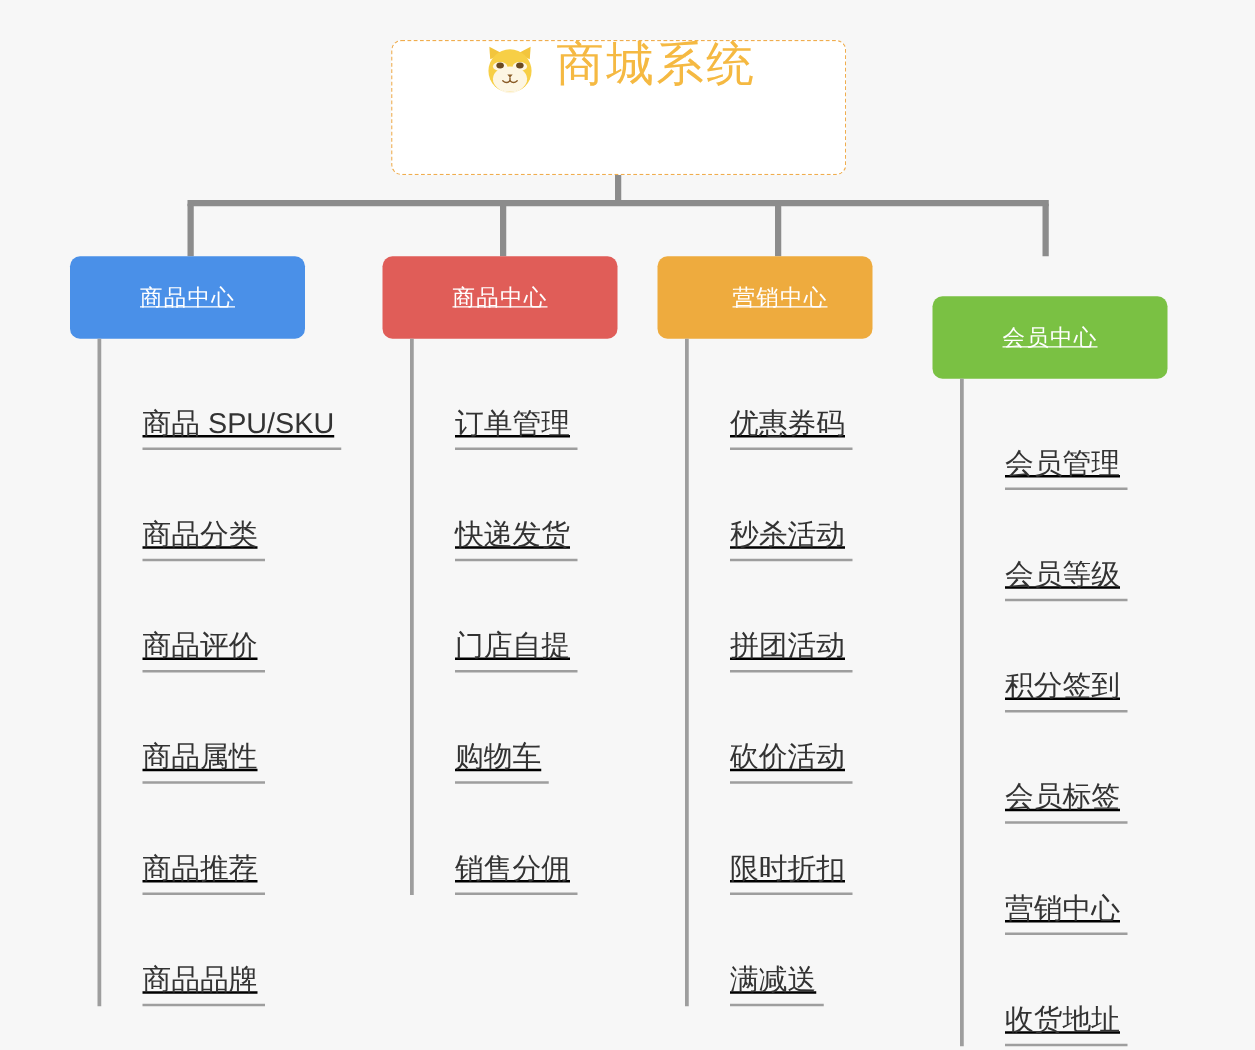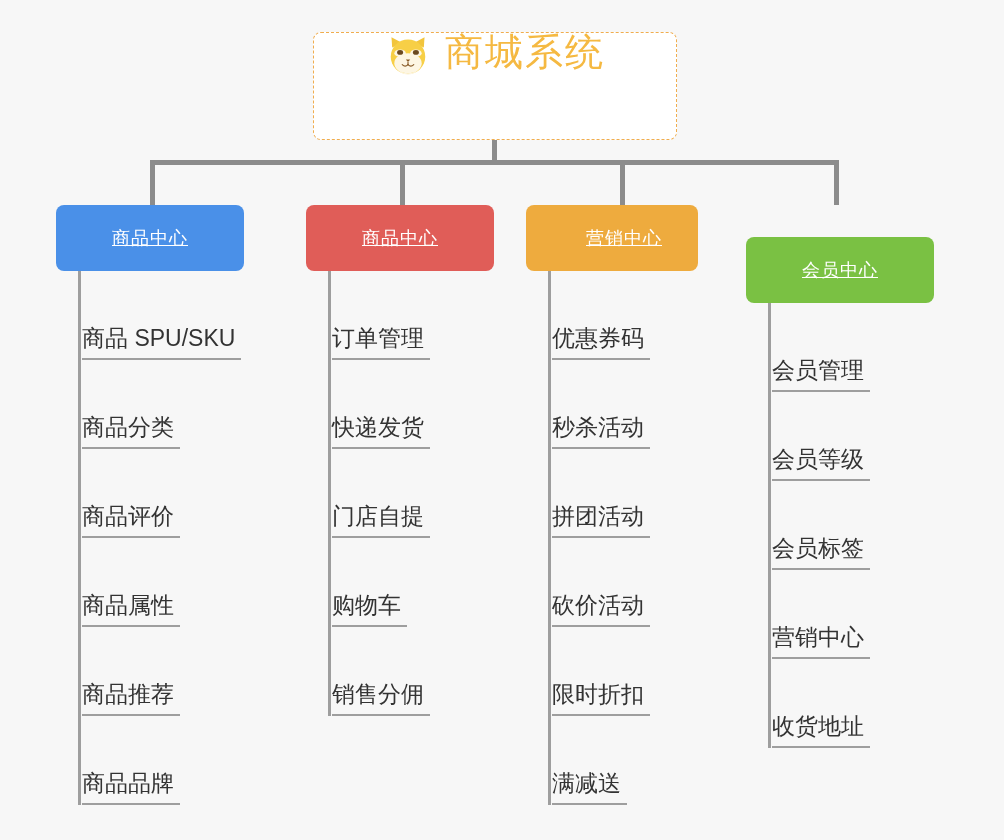--- a/index.html
+++ b/index.html
@@ -96,21 +96,23 @@
     margin-left: 22px;
     padding-left: 1px;
     border-left: 3px solid #9e9e9e;
     margin-top: 0;
   }
 
   .sub-item {
     height: 89px;
     display: flex;
     align-items: flex-end;
+    padding-left: 32px;
     box-sizing: border-box;
+    text-decoration: underline;
   }
   .sub-item-inner {
     display: inline-block;
     border-bottom: 2px solid #9e9e9e;
     padding: 0 6px 5px 0;
     color: #333333;
     font-size: 23px;
     line-height: 1.2;
     white-space: nowrap;
   }
@@ -245,20 +247,23 @@
       <span>会员中心</span>
     </div>
     <div class="sub-list">
       <div class="sub-item">
           <span class="sub-item-inner">会员管理</span>
         </div>
       <div class="sub-item">
           <span class="sub-item-inner">会员等级</span>
         </div>
       <div class="sub-item">
+          <span class="sub-item-inner">积分签到</span>
+        </div>
+      <div class="sub-item">
           <span class="sub-item-inner">会员标签</span>
         </div>
       <div class="sub-item">
           <span class="sub-item-inner">营销中心</span>
         </div>
       <div class="sub-item">
           <span class="sub-item-inner">收货地址</span>
         </div>
     </div>
   </div>

